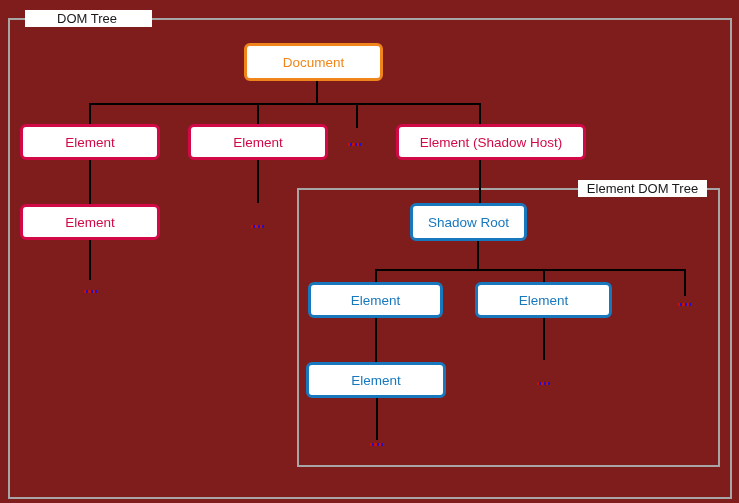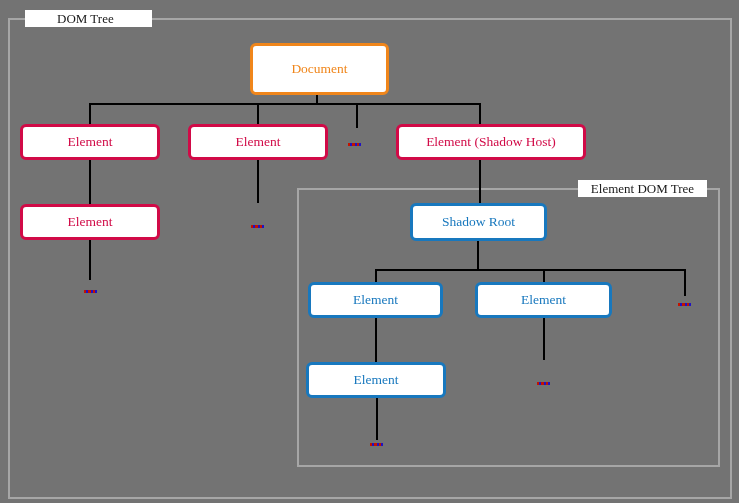--- a/index.html
+++ b/index.html
@@ -1,21 +1,21 @@
 <!DOCTYPE html>
 <html style="--color-document: #f0861b; --color-element: #d10a47; --color-shadow: #1878be; --color-frame: #a6a6a6; --color-line: #000000; --color-label: #1a1a1a; --color-mark_red: #c41200; --color-mark_blue: #2012c4;"><head>
 <meta charset="utf-8">
 <style>
   html, body { margin: 0; padding: 0; background: #fff; }
   #canvas {
     position: relative;
     width: 739px;
     height: 503px;
-    background: #737373;
-    font-family: Liberation Serif, serif;
+    background: #7f1d1d;
+    font-family: Liberation Sans, sans-serif;
     overflow: hidden;
   }
   
   .frame {
     position: absolute;
     border: 2px solid var(--color-frame, #a6a6a6);
     background: transparent;
   }
   .frame-label {
     position: absolute;
@@ -86,31 +86,31 @@
   <div class="mark" style="left:348px; top:143px;"></div>
   <div class="mark" style="left:251px; top:225px;"></div>
   <div class="mark" style="left:84px;  top:290px;"></div>
   <div class="mark" style="left:678px; top:303px;"></div>
   <div class="mark" style="left:537px; top:382px;"></div>
   <div class="mark" style="left:370px; top:443px;"></div>
 
   <div class="frame-label" style="left:25px; top:10px; width:127px; padding-left:32px; box-sizing:border-box;">DOM Tree</div>
   <div class="frame-label" style="left:578px; top:180px; width:129px; text-align:center;">Element DOM Tree</div>
 
-  <div class="node orange" style="left:250px; top:43px; width:139px; height:52px;">Document</div>
+  <div class="node orange" style="left:244px; top:43px; width:139px; height:38px;">Document</div>
 
   <div class="node red" style="left:20px; top:124px; width:140px; height:36px;">Element</div>
 
   <div class="node red" style="left:188px; top:124px; width:140px; height:36px;">Element</div>
 
   <div class="node red" style="left:396px; top:124px; width:190px; height:36px;">Element (Shadow Host)</div>
 
   <div class="node red" style="left:20px; top:204px; width:140px; height:36px;">Element</div>
 
-  <div class="node blue" style="left:410px; top:203px; width:137px; height:38px;">Shadow Root</div>
+  <div class="node blue" style="left:410px; top:203px; width:117px; height:38px;">Shadow Root</div>
 
   <div class="node blue" style="left:308px; top:282px; width:135px; height:36px;">Element</div>
 
   <div class="node blue" style="left:475px; top:282px; width:137px; height:36px;">Element</div>
 
   <div class="node blue" style="left:306px; top:362px; width:140px; height:36px;">Element</div>
 
 </div>
 
 </body></html>

